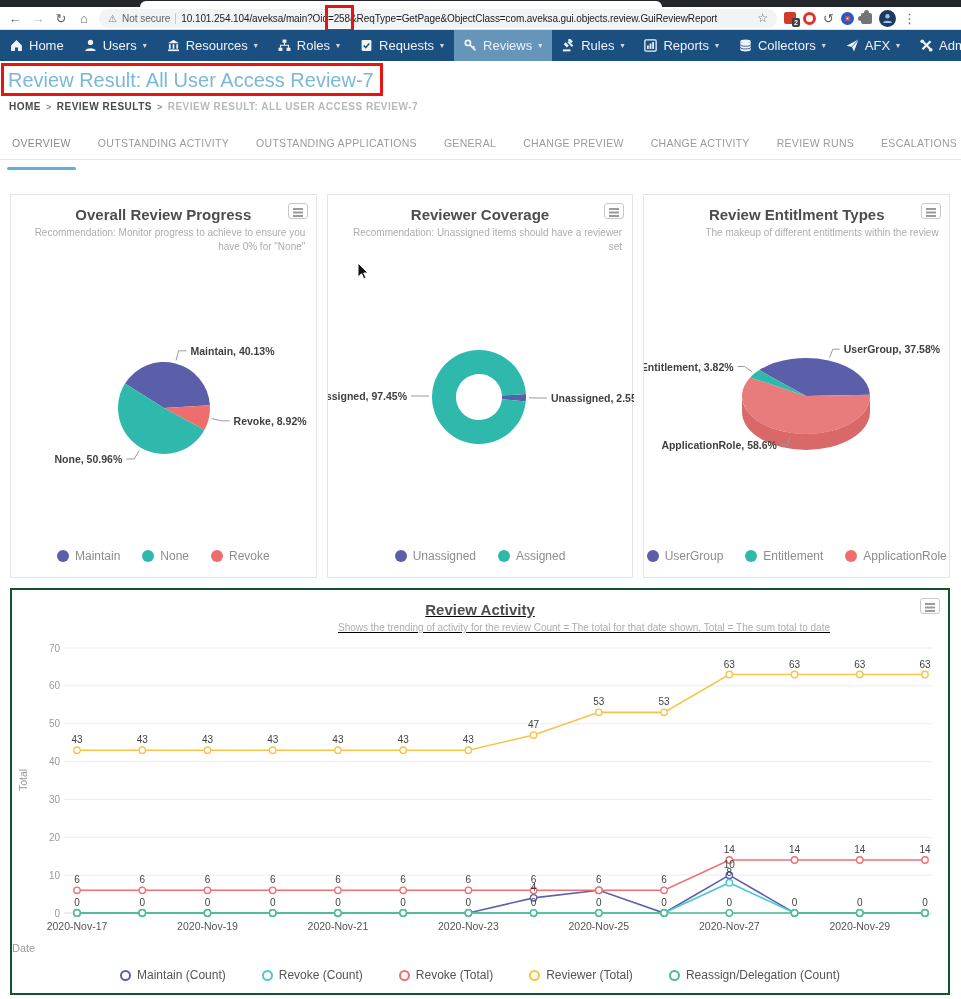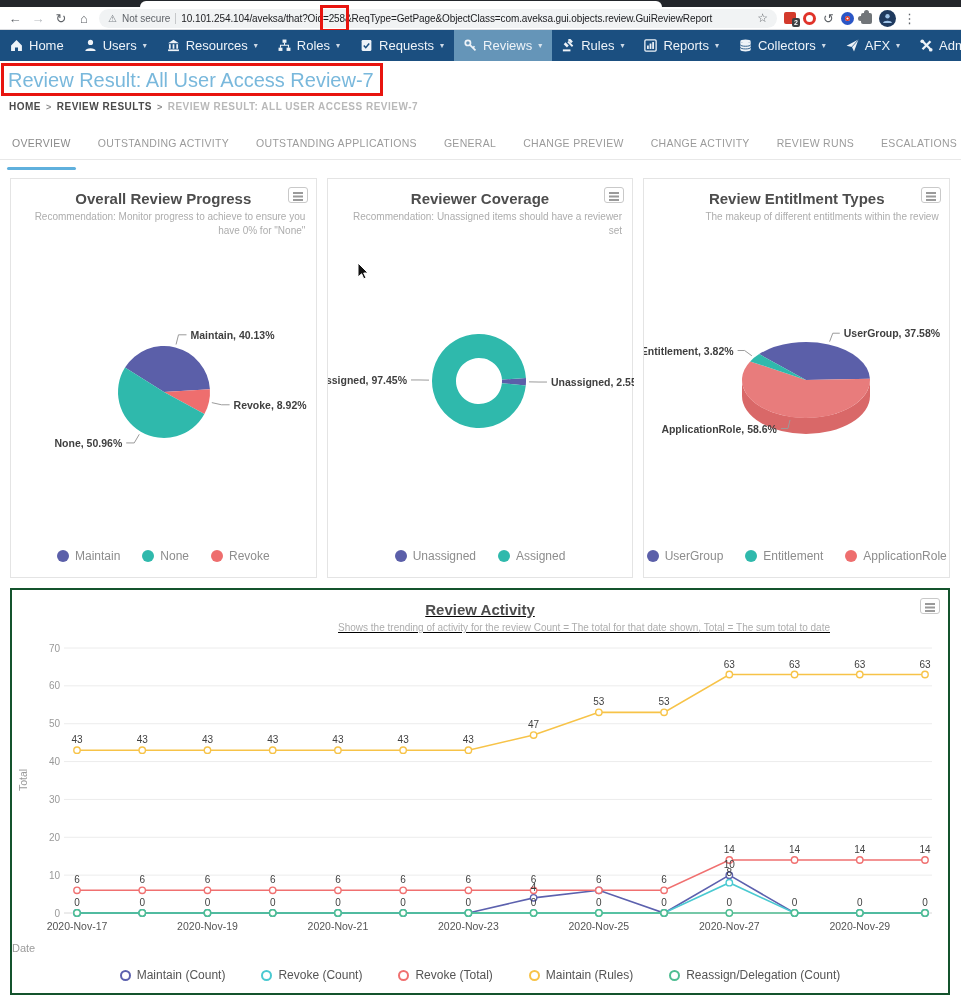--- a/index.html
+++ b/index.html
@@ -68,21 +68,21 @@
     font-size:10.5px; letter-spacing:.3px; color:#9b9b9b; }
   .tab { position:relative; padding-bottom:21px; cursor:pointer; white-space:nowrap; }
   .tab.active { color:#8a8a8a; }
   .tab.active::after { content:""; position:absolute; left:-5px; right:-5px; bottom:0;
     height:3px; background:#5fb0dd; border-radius:2px; }
   .tabs-rule { position:absolute; top:159px; left:0; right:0; height:1px; background:#e8e8e8; }
 
   
   .cards { position:absolute; top:178px; left:10px; right:11px; display:flex; gap:10px;
     height:400px; }
-  .card { flex:1; border:1px solid #e4e4e4; background:#fff; position:relative; }
+  .card { flex:1; border:1px solid #e4e4e4; background:#fff; position:relative;margin-top:16px; }
   .card-title { text-align:center; padding-top:11px; font-size:15px; font-weight:bold; color:#4d4d4d; }
   .card-sub { text-align:right; font-size:10px; color:#adadad; margin:3px auto 0;
     max-width:284px; line-height:1.35; }
   .menu-ic { position:absolute; top:8px; right:8px; width:20px; height:16px;
     border:1px solid #c9c9c9; border-radius:3px; background:#fff; cursor:pointer; }
   .menu-ic::before { content:""; position:absolute; left:4px; right:4px; top:4px; height:1.5px;
     background:#9a9a9a; box-shadow:0 3.5px 0 #9a9a9a, 0 7px 0 #9a9a9a; }
   .chart { position:absolute; top:56px; left:0; }
   .card-legend { position:absolute; bottom:14px; left:0; right:0; display:flex;
     justify-content:center; gap:22px; font-size:12px; color:#8d8d8d; align-items:center; }
@@ -117,21 +117,21 @@
   </div>
   <div class="toolbar">
     <span class="tb-ic">←</span>
     <span class="tb-ic fwd">→</span>
     <span class="tb-ic">↻</span>
     <span class="tb-ic">⌂</span>
     <div class="omnibox">
       <span class="warn">⚠</span>
       <span class="notsec">Not secure</span>
       <span class="omni-div"></span>
-      <span class="omni-url"><span>10.101.254.104/aveksa/that?Oid</span><span class="url-hl">=258</span><span>&amp;ReqType=GetPage&amp;ObjectClass=com.aveksa.gui.objects.review.GuiReviewReport</span></span>
+      <span class="omni-url"><span>10.101.254.104/aveksa/main?Oid</span><span class="url-hl">=258</span><span>&amp;ReqType=GetPage&amp;ObjectClass=com.aveksa.gui.objects.review.GuiReviewReport</span></span>
       <span class="star">☆</span>
     </div>
     <span class="ext ext-grid">
         <i></i>
         <b>2</b>
       </span>
     <span class="ext ext-o"></span>
     <span class="ext ext-hist">↺</span>
     <span class="ext ext-compass"></span>
     <span class="ext ext-puzzle"></span>
@@ -548,21 +548,21 @@
       <span class="leg-item">
         <span class="ring" style="border-color: rgb(74, 201, 209);"></span>
         <span>Revoke (Count)</span>
       </span>
       <span class="leg-item">
         <span class="ring" style="border-color: rgb(240, 112, 112);"></span>
         <span>Revoke (Total)</span>
       </span>
       <span class="leg-item">
         <span class="ring" style="border-color: rgb(247, 195, 72);"></span>
-        <span>Maintain (Rules)</span>
+        <span>Reviewer (Total)</span>
       </span>
       <span class="leg-item">
         <span class="ring" style="border-color: rgb(79, 189, 146);"></span>
         <span>Reassign/Delegation (Count)</span>
       </span>
     </div>
 </div>
 
 <svg class="cursor" width="14" height="19" viewBox="0 0 14 19">
   <path d="M1 1 L1 15 L4.6 11.8 L6.8 16.8 L9 15.8 L6.7 11 L11 11 Z" fill="#111" stroke="#fff" stroke-width="1"></path>

